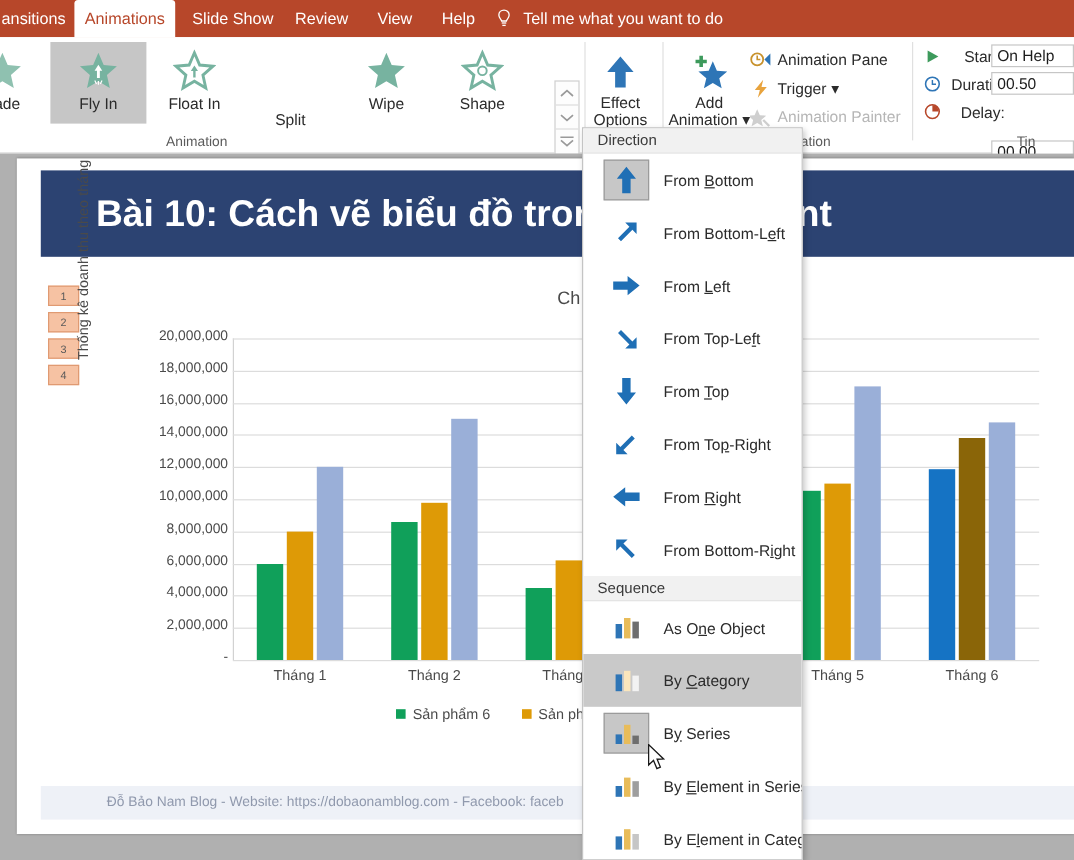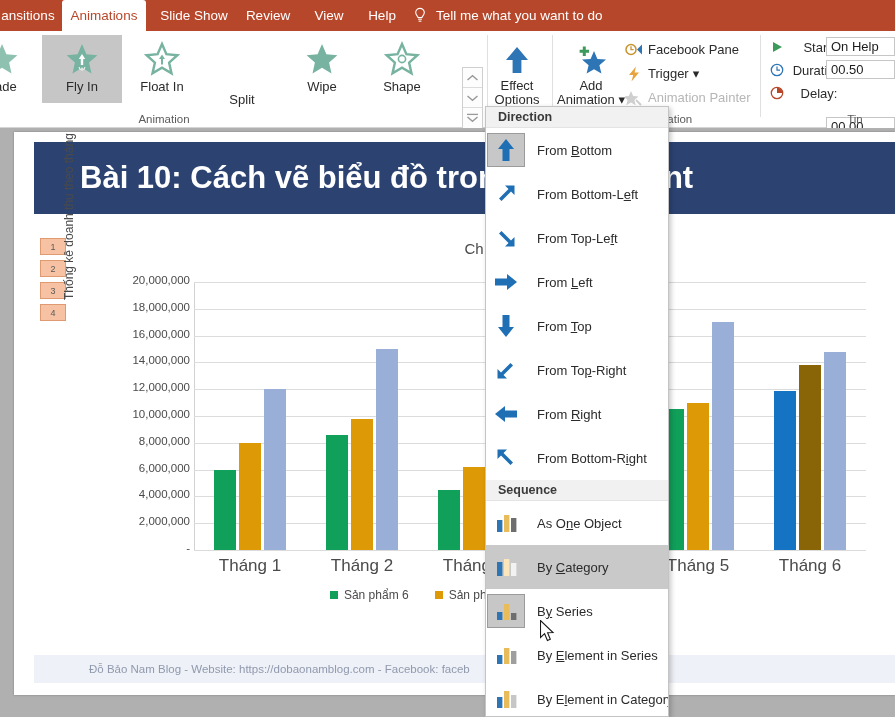--- a/index.html
+++ b/index.html
@@ -139,21 +139,21 @@
     position: absolute; right: 676px; font-size: 11.5px; color: #4a4a4a;
     white-space: nowrap; text-align: right; width: 110px;
   }
   .ylabel {
     position: absolute; left: -12px; top: 60px;
     transform: rotate(-90deg); transform-origin: left top;
     font-size: 12px; color: #4a4a4a; white-space: nowrap;
   }
   .bar { position: absolute; bottom: 0; }
   .xtick {
-    position: absolute; top: 274px; font-size: 17px; color: #4a4a4a;
+    position: absolute; top: 274px; font-size: 12px; color: #4a4a4a;
     text-align: center; white-space: nowrap;
   }
   .legend {
     position: absolute; left: 0; top: 348px; width: 800px;
     display: flex; align-items: center; justify-content: center;
     font-size: 12px; color: #4a4a4a; gap: 26px;
   }
   .legend .item { display: flex; align-items: center; gap: 6px; }
   .legend .sw { width: 8px; height: 8px; }
 
@@ -168,24 +168,24 @@
   
   .menu {
     position: absolute; left: 485px; top: 106px; width: 184px; height: 611px;
     background: #ffffff; border: 1px solid #c4c4c4;
     box-shadow: 2px 2px 5px rgba(0,0,0,.22);
     overflow: hidden; z-index: 50;
   }
   .menu-header {
     height: 21px; background: #f1f1f1; border-bottom: 1px solid #e4e4e4;
     display: flex; align-items: center; padding-left: 12px;
-    font-size: 12.5px; font-weight: bold; color: #3a3a3a;
+    font-size: 12.5px; font-weight: normal; color: #3a3a3a;
   }
   .menu-item {
-    height: 44px; display: flex; align-items: center; padding-left: 1px;
+    height: 44px; display: flex; align-items: center; padding-left: 17px;
   }
   .menu-item.hover { background: #c9c9c9; }
   .menu-item .mico {
     width: 38px; height: 34px; display: flex;
     align-items: center; justify-content: center; flex: none;
   }
   .menu-item .mico.selbox {
     border: 1px solid #9b9b9b; background: #c7c7c7;
   }
   .menu-item .mlbl {
@@ -328,21 +328,21 @@
     </div>
 
     <div class="smallrow" style="left:624px;top:10px;">
       <span class="ico">
         <svg width="18" height="15" viewBox="0 0 18 15">
           <circle cx="6" cy="7.5" r="5" fill="none" stroke="#c8922c" stroke-width="1.5"></circle>
           <path d="M6 4.2 v3.4 h2.6" fill="none" stroke="#c8922c" stroke-width="1.3"></path>
           <polygon points="17,2.5 12,7.5 17,12.5" fill="#2e75b6"></polygon>
         </svg>
       </span>
-      <span>Facebook Pane</span>
+      <span>Animation Pane</span>
     </div>
     <div class="smallrow" style="left:624px;top:34px;">
       <span class="ico">
         <svg width="14" height="16" viewBox="0 0 14 16">
             <polygon points="9,0.5 2,9 6.2,9 4.5,15.5 12,6.5 7.6,6.5" fill="#e8a33d"></polygon>
           </svg>
       </span>
       <span>Trigger</span>
       <span style="margin-left:4px;">▾</span>
     </div>
@@ -514,34 +514,34 @@
               <g transform="rotate(0 13 13)">
                 <path d="M21.5 4.5 L21.5 14 L18 10.5 L8.5 20 L6 17.5 L15.5 8 L12 4.5 z" fill="#1f6fb5"></path>
               </g>
             </svg>
           </div>
           <div class="mlbl">From Bottom-L<u>e</u>ft</div>
         </div>
         <div class="menu-item">
           <div class="mico">
             <svg width="26" height="26" viewBox="0 0 26 26">
+              <path d="M13 2 L21 12 h-4.5 v12 h-7 V12 H5 z" fill="#1f6fb5" transform="rotate(90 13 13)"></path>
+            </svg>
+          </div>
+          <div class="mlbl">From <u>L</u>eft</div>
+        </div>
+        <div class="menu-item">
+          <div class="mico">
+            <svg width="26" height="26" viewBox="0 0 26 26">
               <g transform="rotate(90 13 13)">
                 <path d="M21.5 4.5 L21.5 14 L18 10.5 L8.5 20 L6 17.5 L15.5 8 L12 4.5 z" fill="#1f6fb5"></path>
               </g>
             </svg>
           </div>
           <div class="mlbl">From Top-Le<u>f</u>t</div>
-        </div>
-        <div class="menu-item">
-          <div class="mico">
-            <svg width="26" height="26" viewBox="0 0 26 26">
-              <path d="M13 2 L21 12 h-4.5 v12 h-7 V12 H5 z" fill="#1f6fb5" transform="rotate(90 13 13)"></path>
-            </svg>
-          </div>
-          <div class="mlbl">From <u>L</u>eft</div>
         </div>
         <div class="menu-item">
           <div class="mico">
             <svg width="26" height="26" viewBox="0 0 26 26">
               <path d="M13 2 L21 12 h-4.5 v12 h-7 V12 H5 z" fill="#1f6fb5" transform="rotate(180 13 13)"></path>
             </svg>
           </div>
           <div class="mlbl">From <u>T</u>op</div>
         </div>
         <div class="menu-item">

